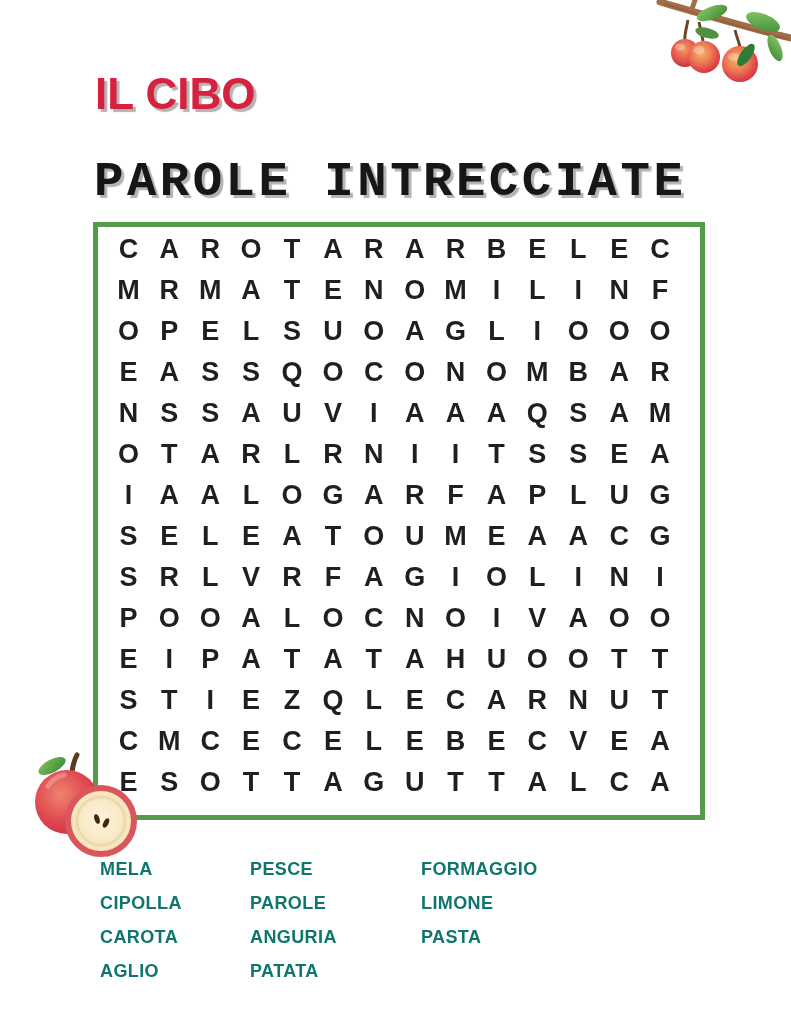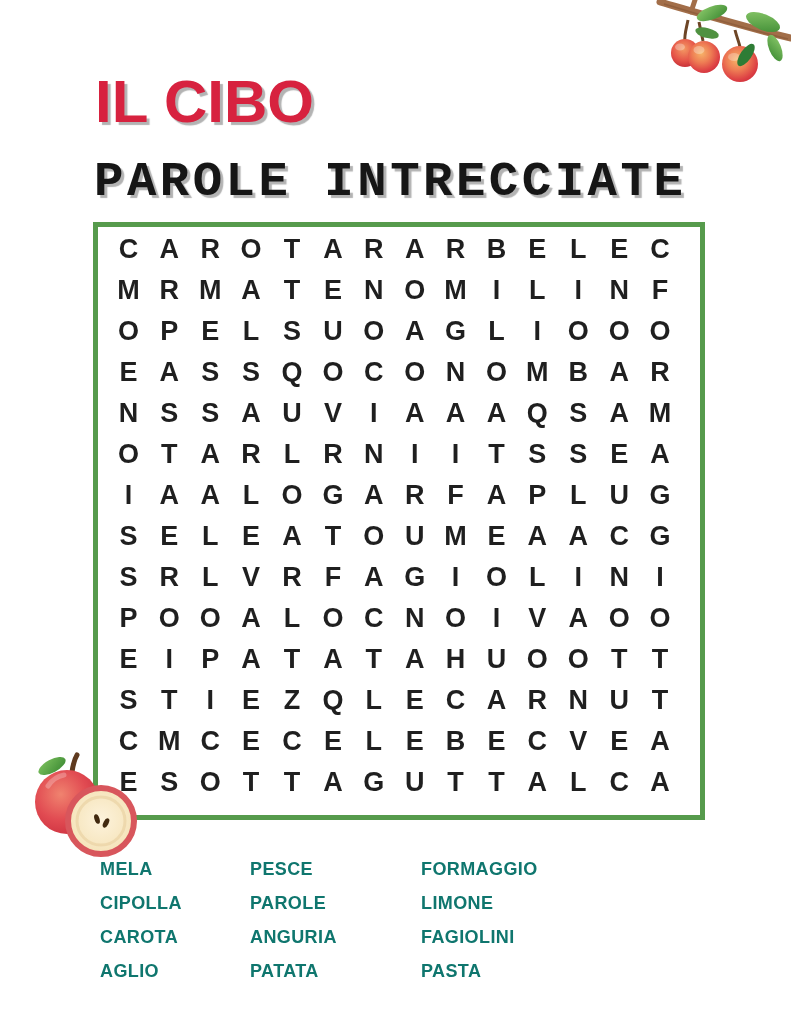--- a/index.html
+++ b/index.html
@@ -15,21 +15,21 @@
     background: #ffffff;
     overflow: hidden;
   }
 
   
   .title-red {
     position: absolute;
     left: 95px;
     top: 72px;
     margin: 0;
-    font-size: 60px;
+    font-size: 44px;
     line-height: 1;
     font-weight: bold;
     color: var(--title-red, #d7223f);
     letter-spacing: 0px;
     text-shadow: 3px 3px 1px #b3b3b3;
     white-space: nowrap;
   }
   .title-black {
     position: absolute;
     left: 94px;
@@ -401,18 +401,17 @@
       </div>
     <div class="word-col">
         <div class="word">PESCE</div>
         <div class="word">PAROLE</div>
         <div class="word">ANGURIA</div>
         <div class="word">PATATA</div>
       </div>
     <div class="word-col">
         <div class="word">FORMAGGIO</div>
         <div class="word">LIMONE</div>
-        <div class="word">FAGIOLINI</div>
         <div class="word">PASTA</div>
       </div>
   </div>
 
 </div>
 
 </body></html>

